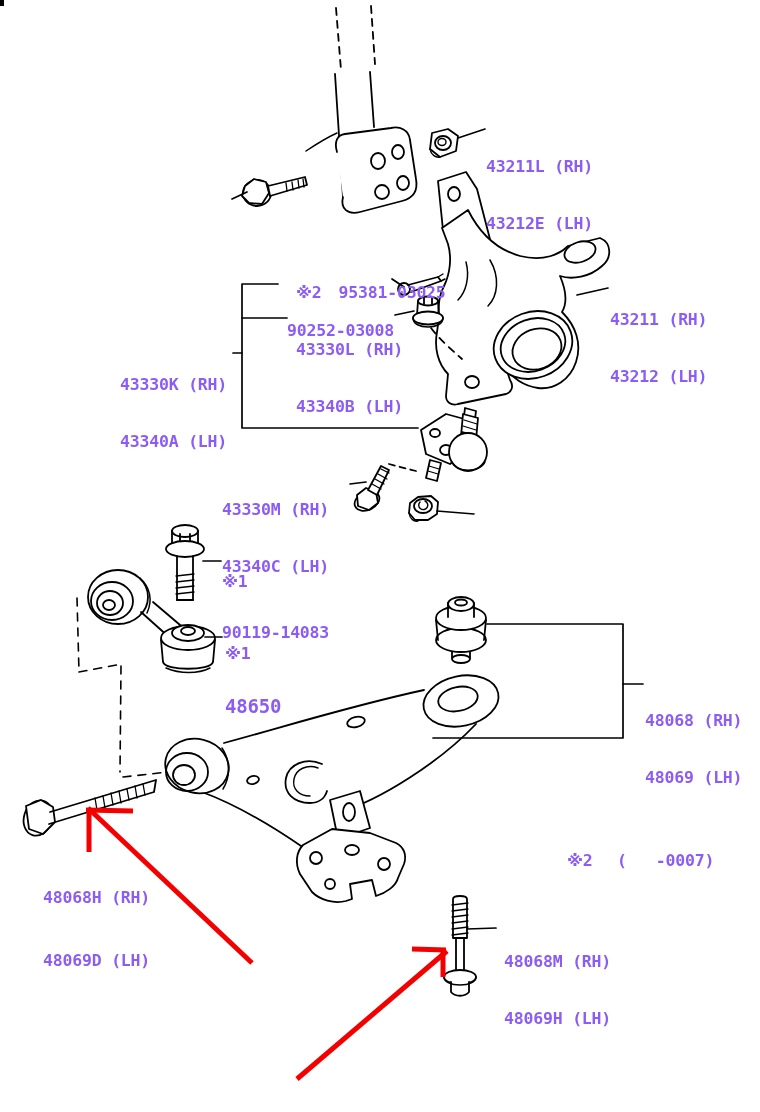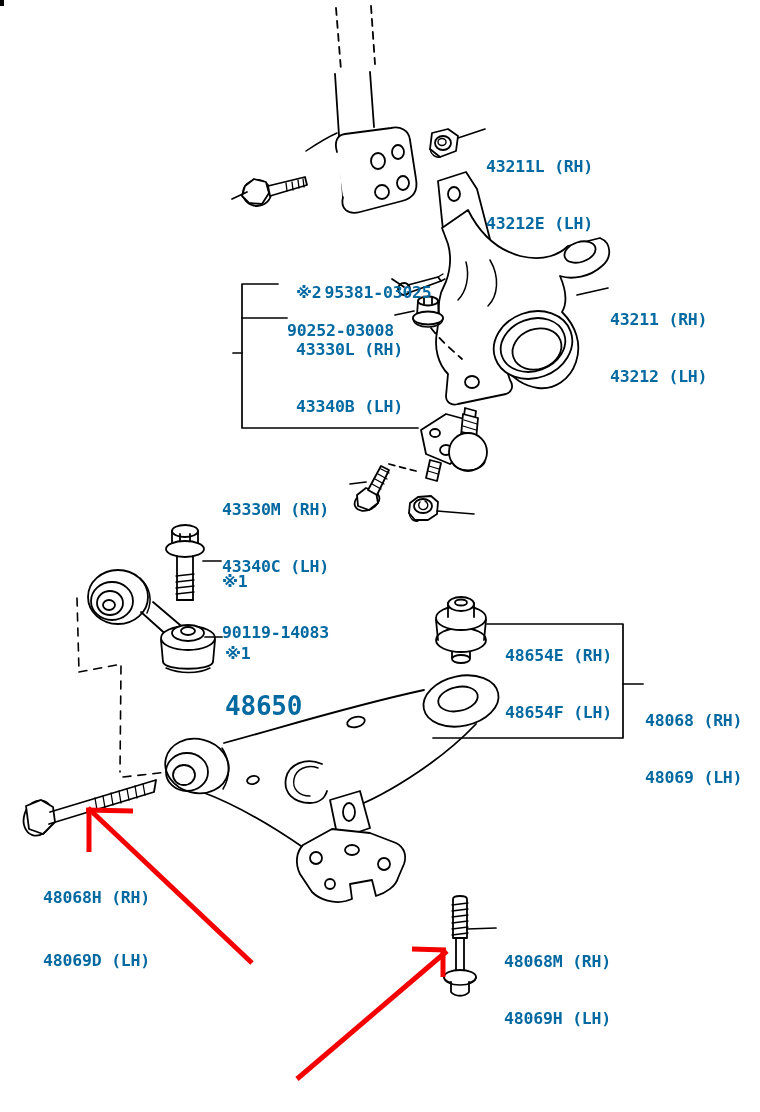--- a/index.html
+++ b/index.html
@@ -1,24 +1,24 @@
 <!DOCTYPE html>
 <html><head>
 <meta charset="utf-8">
 <style>
   html,body{margin:0;padding:0;background:#fff;}
   #stage{position:relative;width:760px;height:1112px;background:#ffffff;overflow:hidden;
          font-family:"DejaVu Sans Mono","DejaVu Sans",monospace;}
   svg{position:absolute;left:0;top:0;}
-  .lbl{position:absolute;color:#0369a1;font-weight:bold;font-size:16.5px;line-height:19px;
+  .lbl{position:absolute;color:#8b5cf6;font-weight:bold;font-size:16.5px;line-height:19px;
        white-space:pre;letter-spacing:-0.2px;}
   .lbl span{display:block;}
   .row span{display:inline-block;}
   .sym{width:50px;}
-  .big{font-size:26px;line-height:21px;}
+  .big{font-size:19px;line-height:21px;}
   .fig{font-size:19px;letter-spacing:0.5px;}
 </style>
 </head>
 <body>
 
 <div id="stage">
 
 <svg width="760" height="1112" viewBox="0 0 760 1112" fill="none" stroke="#000" stroke-width="1.8" stroke-linecap="round" stroke-linejoin="round">
 
   <rect x="0" y="0" width="4" height="6" fill="#000" stroke="none"></rect>
@@ -217,32 +217,36 @@
   </g>
 </svg>
 
 
   <div class="lbl" style="left:486px;top:119px">
     <span>43211L (RH)</span>
     <span>43212E (LH)</span>
   </div>
 
   <div class="lbl row" style="left:257px;top:264px">
-    <span>※2</span><span style="margin-left:3px">95381-03025</span>
+    <span>※2</span><span style="margin-left:17px">95381-03025</span>
   </div>
 
   <div class="lbl" style="left:287px;top:283px">
     <span>90252-03008</span>
   </div>
 
   <div class="lbl" style="left:296px;top:302px">
     <span>43330L (RH)</span>
     <span>43340B (LH)</span>
   </div>
 
+  <div class="lbl" style="left:120px;top:337px">
+    <span>43330K (RH)</span>
+    <span>43340A (LH)</span>
+  </div>
 
   <div class="lbl" style="left:610px;top:272px">
     <span>43211 (RH)</span>
     <span>43212 (LH)</span>
   </div>
 
   <div class="lbl" style="left:222px;top:462px">
     <span>43330M (RH)</span>
     <span>43340C (LH)</span>
   </div>
@@ -251,35 +255,34 @@
   <div class="lbl" style="left:222px;top:539px;line-height:17px">
     <span>※1</span>
     <span>90119-14083</span>
   </div>
 
   <div class="lbl" style="left:225px;top:611px;line-height:17px">
     <span>※1</span>
     <span class="big">48650</span>
   </div>
 
-  <div class="lbl" style="left:505px;top:608px">
-    <span>48654E (RH)</span>
-    <span>48654F (LH)</span>
-  </div>
 
   <div class="lbl" style="left:645px;top:673px">
     <span>48068 (RH)</span>
     <span>48069 (LH)</span>
   </div>
 
   <div class="lbl" style="left:43px;top:845px;line-height:21px">
     <span>48068H (RH)</span>
     <span>48069D (LH)</span>
   </div>
 
+  <div class="lbl row" style="left:528px;top:832px">
+    <span class="sym">※2</span><span>(   -0007)</span>
+  </div>
 
   <div class="lbl" style="left:504px;top:914px">
     <span>48068M (RH)</span>
     <span>48069H (LH)</span>
   </div>
 
   <div class="lbl fig" style="left:663px;top:1078px">
     
   </div>
 

